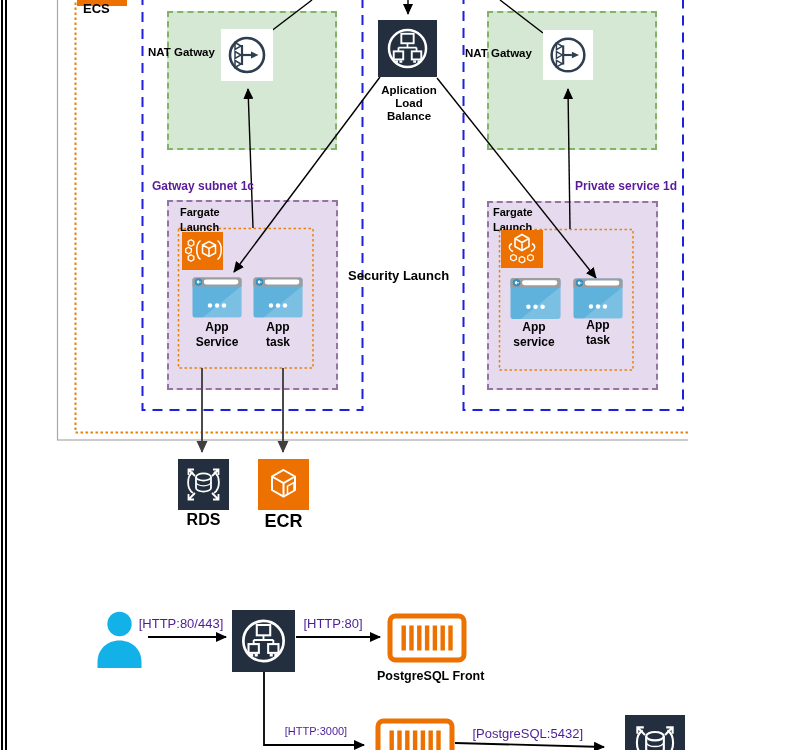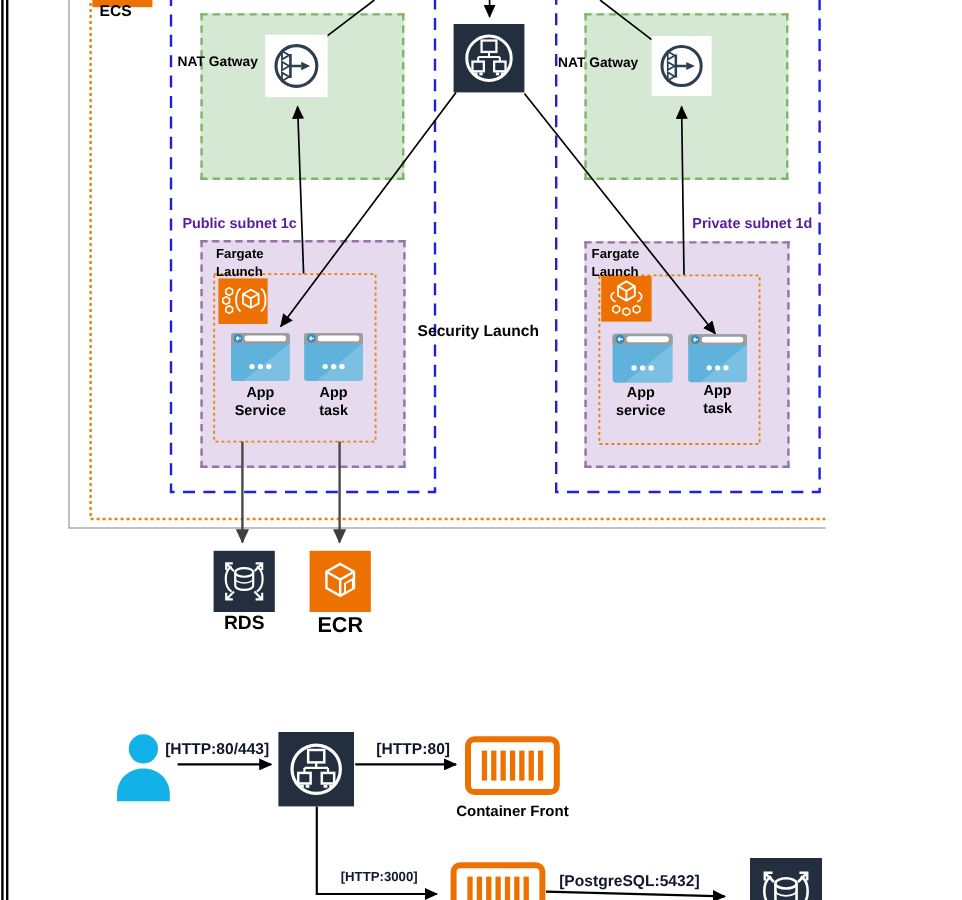--- a/index.html
+++ b/index.html
@@ -1,21 +1,21 @@
 <!DOCTYPE html>
 <html><head>
 <meta charset="utf-8">
 <style>
   *{margin:0;padding:0;box-sizing:border-box}
   html,body{background:#fff}
   body{font-family:"Liberation Sans",sans-serif;color:#000}
   .canvas{position:relative;width:688px;height:750px;overflow:hidden;background:#fff}
   .abs{position:absolute}
   .lbl{position:absolute;font-weight:700;color:#000;white-space:nowrap;line-height:1.15}
-  .rlbl{position:absolute;color:#0f172a;white-space:nowrap;font-weight:700}
+  .rlbl{position:absolute;color:#4c1d95;white-space:nowrap;font-weight:400}
   .pre{white-space:pre-line;text-align:center}
   .vline{position:absolute;top:0;bottom:0;background:#000}
   .green-box{position:absolute;background:#D5E8D4;border:2px dashed #82B366}
   .purple-box{position:absolute;background:#E6DAEE;border:2px dashed #9673A6}
   .green-title{color:#007700;font-size:12px}
   .purple-title{color:#5A1A9A;font-size:12px}
   .navy-sq{position:absolute;background:#232F3E}
   .orange-sq{position:absolute;background:#ED7100}
   .white-sq{position:absolute;background:#fff}
   .icon-lbl{text-align:center}
@@ -173,23 +173,26 @@
     <svg width="50" height="50" viewBox="0 0 52 52">
         <use href="#g-nat"></use>
       </svg>
   </div>
 
   <div class="navy-sq layer3" style="left:378px;top:20px;width:59px;height:57px">
     <svg width="59" height="57" viewBox="0 0 60 60">
         <use href="#g-alb"></use>
       </svg>
   </div>
-
-  <span class="lbl purple-title layer3" style="left:152px;top:180px">Public subnet 1c</span>
-  <span class="lbl purple-title layer3" style="left:575px;top:180px;width:102px;text-align:right">Private subnet 1d</span>
+  <span class="lbl pre layer3" style="left:373px;top:84px;width:72px;font-size:11.5px;line-height:13px">Aplication
+Load
+Balance</span>
+
+  <span class="lbl purple-title layer3" style="left:152px;top:180px">Gatway subnet 1c</span>
+  <span class="lbl purple-title layer3" style="left:575px;top:180px;width:102px;text-align:right">Private service 1d</span>
 
   <span class="lbl pre layer3" style="left:180px;top:205px;font-size:11px;line-height:14.5px;text-align:left">Fargate
 Launch</span>
   <span class="lbl pre layer3" style="left:493px;top:205px;font-size:11px;line-height:14.5px;text-align:left">Fargate
 Launch</span>
 
   <div class="orange-sq layer3" style="left:182px;top:232px;width:41px;height:38px">
     <svg width="41" height="38" viewBox="0 0 41 38">
         <use href="#g-ecs-service"></use>
       </svg>
@@ -252,28 +255,28 @@
       </svg>
   </div>
   <span class="rlbl layer3" style="left:133px;top:616px;width:96px;text-align:center;font-size:13px">[HTTP:80/443]</span>
 
   <div class="navy-sq layer3" style="left:232px;top:610px;width:63px;height:62px">
     <svg width="63" height="62" viewBox="0 0 60 60">
         <use href="#g-alb"></use>
       </svg>
   </div>
 
-  <span class="rlbl layer3" style="left:291px;top:616px;width:84px;text-align:right;font-size:13px">[HTTP:80]</span>
+  <span class="rlbl layer3" style="left:291px;top:616px;width:84px;text-align:center;font-size:13px">[HTTP:80]</span>
 
   <div class="abs layer3" style="left:387px;top:613px">
     <svg width="80" height="50" viewBox="0 0 80 50">
         <use href="#g-container"></use>
       </svg>
   </div>
-  <span class="lbl icon-lbl layer3" style="left:377px;top:669px;width:100px;font-size:12.5px">Container Front</span>
+  <span class="lbl icon-lbl layer3" style="left:377px;top:669px;width:100px;font-size:12.5px">PostgreSQL Front</span>
 
   <span class="rlbl layer3" style="left:276px;top:725px;width:80px;text-align:center;font-size:11px">[HTTP:3000]</span>
 
   <div class="abs layer3" style="left:375px;top:718px">
     <svg width="80" height="50" viewBox="0 0 80 50">
         <use href="#g-container"></use>
       </svg>
   </div>
 
   <span class="rlbl layer3" style="left:463px;top:726px;width:120px;text-align:right;font-size:13px">[PostgreSQL:5432]</span>

